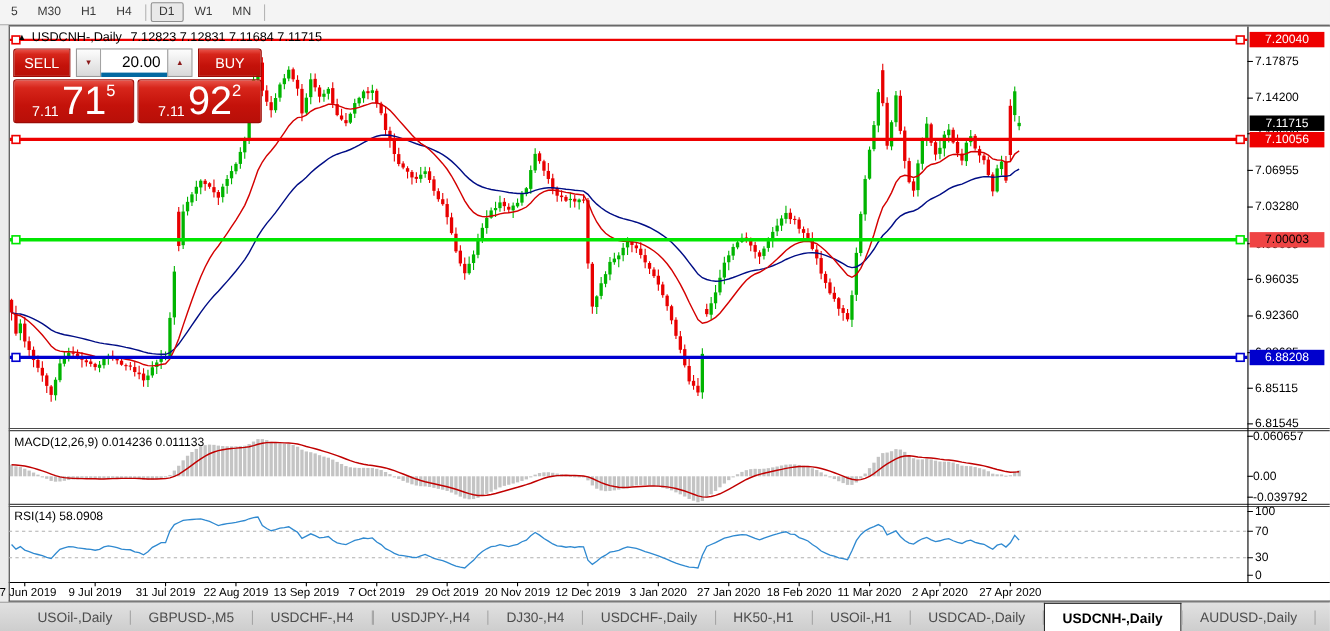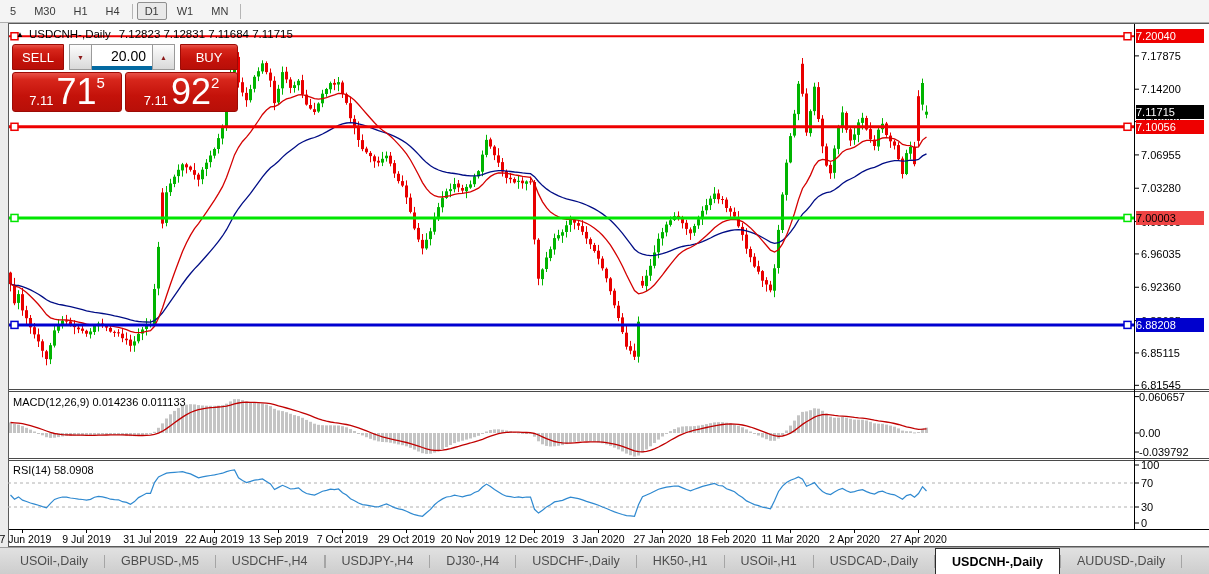--- a/index.html
+++ b/index.html
@@ -13,21 +13,21 @@
   .tbsep{width:1px;height:15px;background:#b5b5b5;margin:0 3px}
   
   .window-bg{position:absolute;left:8px;top:23px;width:1201px;height:524px;background:#fff;
              border-top:1px solid #5a5a5a;border-left:1px solid #5a5a5a;border-bottom:1px solid #5a5a5a;box-sizing:border-box}
   #svg{position:absolute;left:0;top:0;z-index:2}
   .title{position:absolute;left:16px;top:28px;font-size:11.5px;color:#000;z-index:4;white-space:nowrap}
   .title .tri{font-size:8px;position:relative;top:-1px;margin-right:5px}
   .title .quotes{margin-left:8px}
   .ovl{position:absolute;font-size:11px;color:#000;white-space:nowrap;z-index:3;line-height:12px}
   .badge{position:absolute;left:1136px;width:68px;height:14px;line-height:14px;font-size:11px;
-         text-align:left;z-index:4;letter-spacing:0}
+         text-align:center;z-index:4;letter-spacing:0}
   .datelab{position:absolute;top:533px;font-size:10.5px;color:#000;transform:translateX(-50%);z-index:3;white-space:nowrap}
   .indlab{position:absolute;left:13px;font-size:11px;color:#000;z-index:3;white-space:nowrap}
   
   .tpanel{position:absolute;left:12px;top:44px;width:226px;height:68px;z-index:6;font-family:"Liberation Sans",sans-serif}
   .redgrad{background:linear-gradient(180deg,#e85248 0%,#d7261b 18%,#c4120a 60%,#b80f08 100%);
            border:1px solid #9c0b06;color:#fff}
   .tp-row1{position:absolute;left:0;top:0;width:226px;height:16px;display:flex}
   .btn-sell{width:52px;height:26px;border-radius:3px 0 0 0;font-size:13px;display:flex;align-items:center;justify-content:center;box-sizing:border-box;cursor:pointer}
   .btn-buy{width:58px;height:26px;border-radius:0 3px 0 0;font-size:13px;display:flex;align-items:center;justify-content:center;box-sizing:border-box;margin-left:5px;cursor:pointer}
   .spin{flex:1;height:26px;display:flex;box-sizing:border-box;margin-left:5px}
@@ -36,21 +36,21 @@
   .spin-val{flex:1;height:26px;background:#fff;border-top:1px solid #9a9a9a;border-bottom:4px solid #0369a1;
             box-sizing:border-box;font-size:14px;color:#000;display:flex;align-items:center;justify-content:flex-end;padding-right:6px}
   .tp-price{position:absolute;top:28px;height:40px;border-radius:3px;box-sizing:border-box;
             display:flex;align-items:flex-end;justify-content:center;padding-bottom:3px;cursor:pointer}
   .tp-sell{left:0;width:110px}.tp-buy{left:113px;width:113px}
   .p-small{font-size:13px;line-height:15px;margin-right:3px}
   .p-big{font-size:36px;line-height:33px;font-weight:500}
   .p-sup{font-size:15px;line-height:15px;align-self:flex-start;margin-top:2px;font-weight:500}
   
   .tabbar{position:absolute;left:0;top:547px;width:1209px;height:27px;background:linear-gradient(#e1e1e1,#cdcdcd);
-          border-top:1px solid #9e9e9e;display:flex;align-items:stretch;box-sizing:border-box;padding-left:4px;z-index:5}
+          border-top:1px solid #9e9e9e;display:flex;align-items:stretch;box-sizing:border-box;padding-left:18px;z-index:5}
   .tab{font-size:12.5px;color:#4d4d4d;display:flex;align-items:center;padding:0 16px;cursor:pointer;white-space:nowrap}
   .tab.active{background:#fff;border:1px solid #2b2b2b;border-bottom:none;color:#000;font-weight:bold}
   .tabsep{width:1px;height:13px;background:#a5a5a5;align-self:center}
 </style>
 </head>
 <body>
 
 <div class="toolbar" id="toolbar">
     <div class="period">5</div>
     <div class="period">M30</div>

